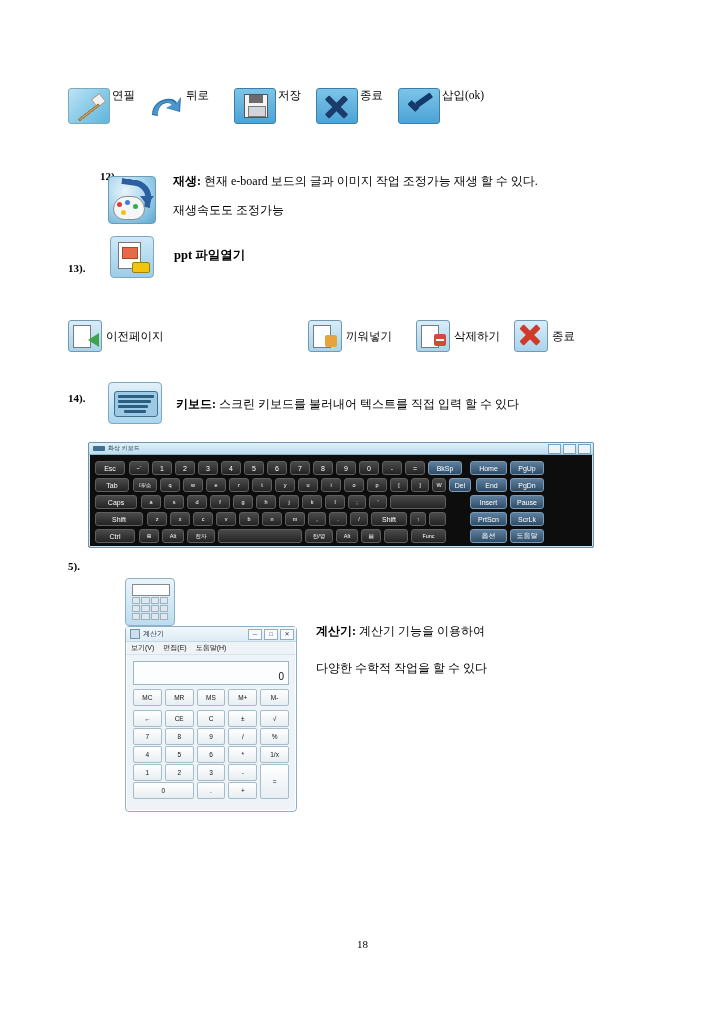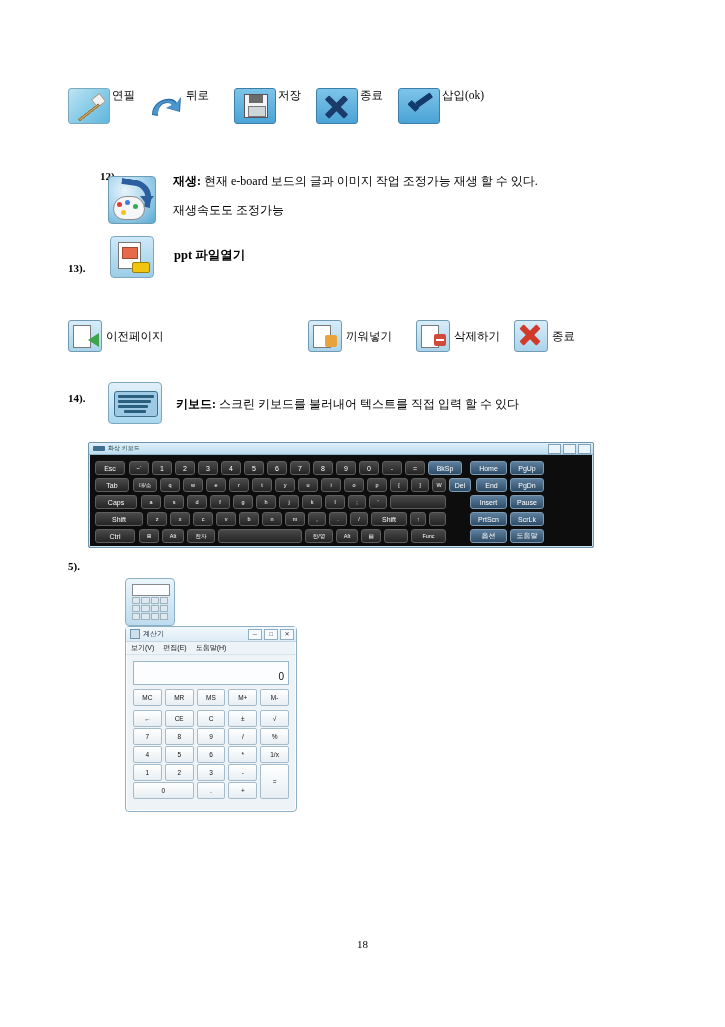--- a/index.html
+++ b/index.html
@@ -704,16 +704,23 @@
       <div class="cb">3</div>
       <div class="cb">-</div>
       <div class="cb eq">=</div>
 
       <div class="cb wide">0</div>
       <div class="cb">.</div>
       <div class="cb">+</div>
     </div>
   </div>
 
+  <div id="calc-text">
+    <div class="l1">
+      <span class="bold">계산기:</span>
+      <span>계산기 기능을 이용하여</span>
+    </div>
+    <div class="l2">다양한 수학적 작업을 할 수   있다</div>
+  </div>
 
   <div id="footer">18</div>
 
 </div>
 
 </body></html>

